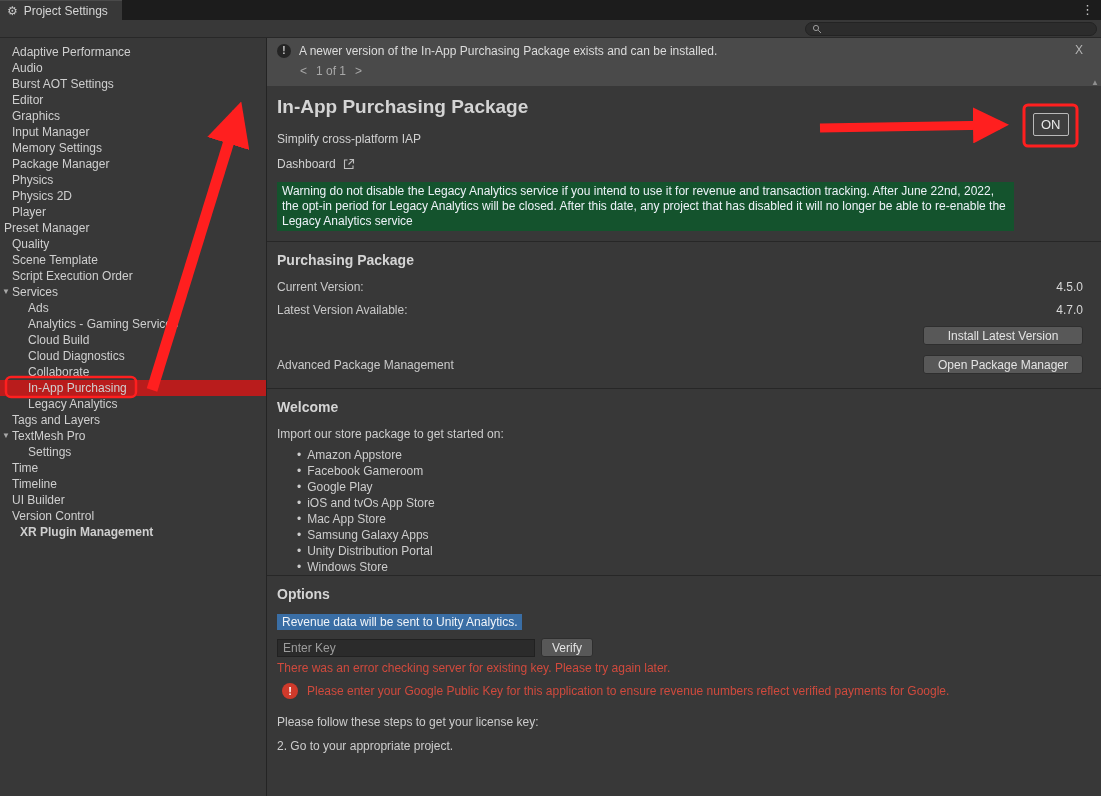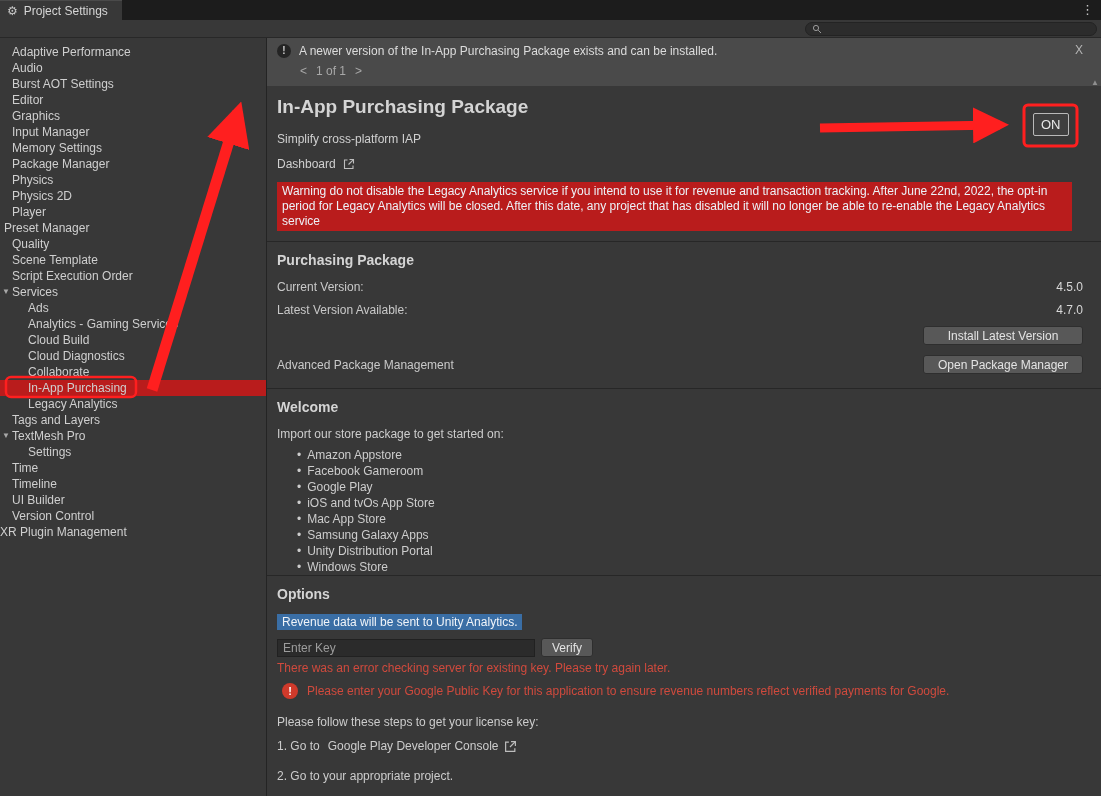--- a/index.html
+++ b/index.html
@@ -35,21 +35,21 @@
   .pager-arrow { cursor:pointer; }
 
   
   .sbody { padding:8px 18px 0 10px; }
   h1.page-title { font-size:19px; font-weight:bold; color:#d4d4d4; margin:2px 0 14px 0; }
   h2.sec-title { font-size:14px; font-weight:bold; color:#d4d4d4; margin:10px 0 12px 0; }
 
   .row-simplify { margin:0 0 8px 0; color:#d0d0d0; height:16px; }
   .row-dashboard { margin:0 0 10px 0; display:flex; align-items:center; gap:7px; color:#d0d0d0; height:16px; cursor:pointer; }
 
-  .warnbox { width:795px; background:#b91c1c; color:#edf2f8; padding:2px 5px; line-height:15px; margin-bottom:10px; }
+  .warnbox { width:737px; background:#14532d; color:#edf2f8; padding:2px 5px; line-height:15px; margin-bottom:10px; }
 
   hr.sep { border:none; border-top:1px solid #272727; margin:0 -18px 0 -10px; }
 
   .kv { display:flex; justify-content:space-between; align-items:center; margin-bottom:9px; color:#c9c9c9; }
   .kval { color:#d8d8d8; }
   .btnrow { display:flex; justify-content:flex-end; margin:0 0 10px 0; }
   .ubtn { background:#585858; border:1px solid #2e2e2e; border-radius:3px; color:#e3e3e3; font-size:12px; font-family:inherit; height:19px; padding:0 10px; cursor:pointer; }
   .ubtn.wide { min-width:160px; }
   .adv-row { margin:0 0 14px 0; }
 
@@ -128,21 +128,21 @@
           <div class="sb-item" style="padding-left: 28px;"><span>Collaborate</span></div>
           <div class="sb-item selected" style="padding-left: 28px;"><span>In-App Purchasing</span></div>
           <div class="sb-item" style="padding-left: 28px;"><span>Legacy Analytics</span></div>
           <div class="sb-item" style="padding-left: 12px;"><span>Tags and Layers</span></div>
           <div class="sb-item" style="padding-left: 12px;"><span class="sb-caret">▼</span><span>TextMesh Pro</span></div>
           <div class="sb-item" style="padding-left: 28px;"><span>Settings</span></div>
           <div class="sb-item" style="padding-left: 12px;"><span>Time</span></div>
           <div class="sb-item" style="padding-left: 12px;"><span>Timeline</span></div>
           <div class="sb-item" style="padding-left: 12px;"><span>UI Builder</span></div>
           <div class="sb-item" style="padding-left: 12px;"><span>Version Control</span></div>
-          <div class="sb-item" style="padding-left: 0;"><span>XR Plugin Management</span></div>
+          <div class="sb-item" style="padding-left: 20px; font-weight: bold;"><span>XR Plugin Management</span></div>
         </div>
     </div>
 
     <div class="content">
 
       <div class="banner">
         <div class="banner-row">
           <span class="info-icon">!</span>
           <span>A newer version of the In-App Purchasing Package exists and can be installed.</span>
         </div>
@@ -218,29 +218,20 @@
           <div class="keyrow">
             <input class="keyinput" type="text" placeholder="Enter Key" style="">
             <button class="ubtn">Verify</button>
           </div>
           <div class="err1">There was an error checking server for existing key. Please try again later.</div>
           <div class="err2">
             <span class="err-badge">!</span>
             <span class="etext">Please enter your Google Public Key for this application to ensure revenue numbers reflect verified payments for Google.</span>
           </div>
           <div class="steps-intro">Please follow these steps to get your license key:</div>
-          <div class="step1">
-            <span>1. Go to</span>
-            <span class="linktext">Google Play Developer Console</span>
-            <svg width="13" height="13" viewBox="0 0 12 12">
-              <path d="M4.5 2 H1.5 V10.5 H10 V7.5" fill="none" stroke="#bdbdbd" stroke-width="1.1"></path>
-              <path d="M6.5 1.5 H10.5 V5.5" fill="none" stroke="#bdbdbd" stroke-width="1.1"></path>
-              <line x1="10.2" y1="1.8" x2="5.5" y2="6.5" stroke="#bdbdbd" stroke-width="1.1"></line>
-            </svg>
-          </div>
           <div class="step2">2. Go to your appropriate project.</div>
         </section>
       </div>
 
       <div class="scroll-up">▲</div>
     </div>
   </div>
 
   <div class="on-toggle">ON</div>
 

